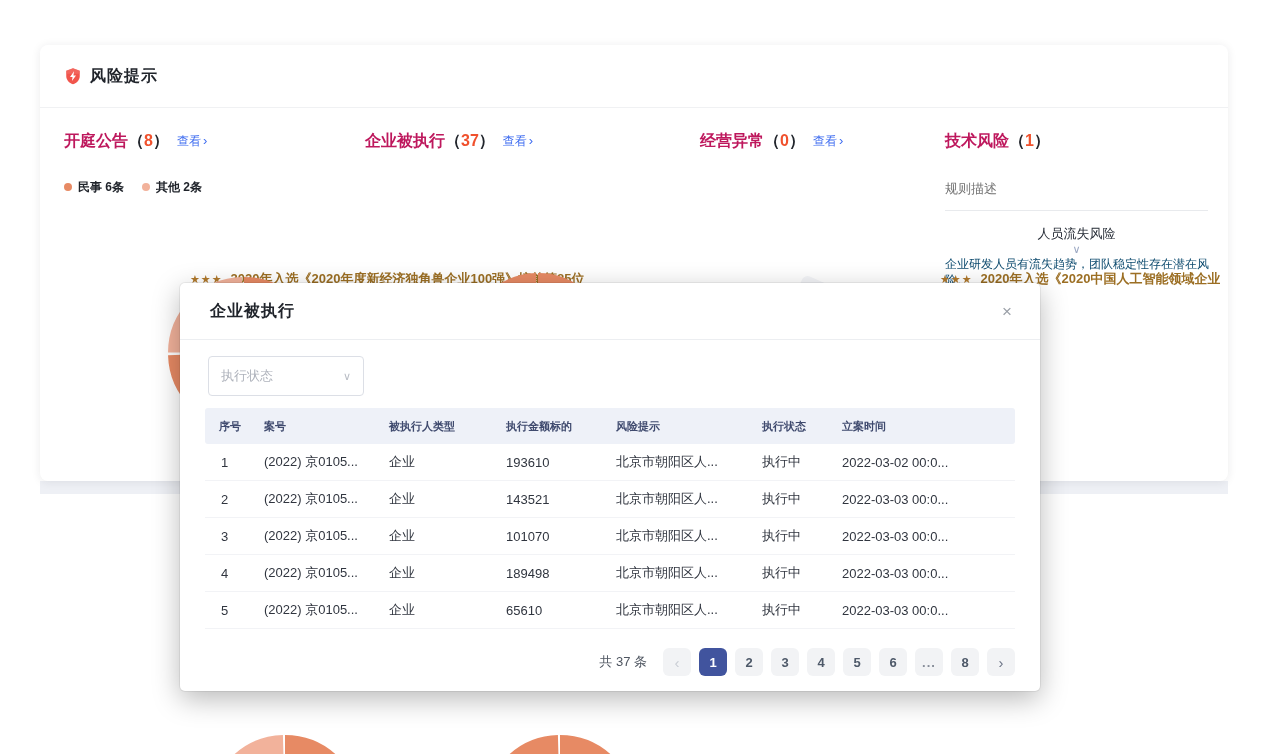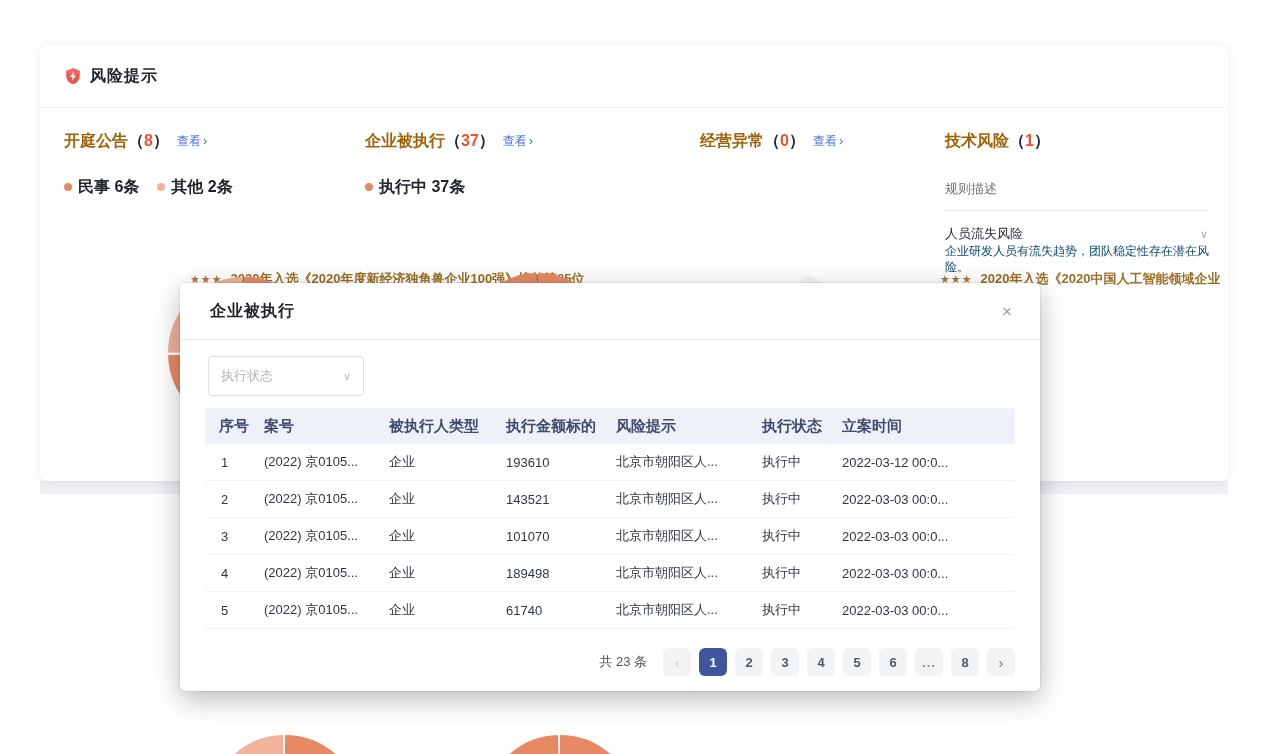--- a/index.html
+++ b/index.html
@@ -18,36 +18,36 @@
     border-bottom:1px solid #F0F1F3; display:flex; align-items:center; padding-left:24px; }
   .shield { width:18px; height:20px; margin-right:8px; flex:0 0 auto; }
   .card-title { font-size:16px; font-weight:bold; color:#20242B; letter-spacing:1px; }
 
   .section { position:absolute; top:80px; }
   .sec-1 { left:24px; width:290px; }
   .sec-2 { left:325px; width:320px; }
   .sec-3 { left:660px; width:230px; }
   .sec-4 { left:905px; width:270px; }
   .sec-title-row { display:flex; align-items:center; height:24px; margin-top:4px; }
-  .sec-title { font-size:16px; font-weight:bold; color:#a16207; }
+  .sec-title { font-size:16px; font-weight:bold; color:#be185d; }
   .paren { font-size:16px; font-weight:bold; color:#20242B; }
   .sec-count { font-size:16px; font-weight:bold; color:#F0512D; }
   .view-link { font-size:12px; color:#3D6BF0; margin-left:8px; cursor:pointer; }
   .view-arrow { font-size:13px; margin-left:2px; }
 
   .legend-row { display:flex; gap:18px; margin-top:26px; height:16px; align-items:center; }
   .legend-item { display:flex; align-items:center; gap:6px; }
   .legend-dot { width:8px; height:8px; border-radius:50%; display:inline-block; }
-  .legend-label { font-size:16px; font-weight:bold; color:#20242B; }
+  .legend-label { font-size:12px; font-weight:bold; color:#20242B; }
 
   
   .rule-desc { margin-top:27px; font-size:13px; color:#737373; }
   .rule-divider { margin-top:12px; border-bottom:1px solid #E8EAED; width:263px; }
   .risk-row { margin-top:14px; width:263px; display:flex; justify-content:space-between;
-    align-items:center; cursor:pointer; }
+    align-items:center; cursor:pointer;flex-direction:column; }
   .risk-name { font-size:13px; color:#252B35; }
   .risk-chevron { font-size:11px; color:#9AA7C2; }
   .risk-desc { width:272px; font-size:12px; color:#0c4a6e; line-height:16px; }
 
   
   .donut { position:absolute; z-index:1; }
   #donut-1 { left:128px; top:232px; width:152px; height:152px; }
   #donut-2 { left:426px; top:228px; width:144px; height:144px; }
   #donut-3 { left:209px; top:735px; width:152px; height:152px; }
   #donut-4 { left:484px; top:735px; width:152px; height:152px; }
@@ -81,21 +81,21 @@
 
   .filter-select { position:absolute; left:28px; top:73px; width:156px; height:40px;
     border:1px solid #DCDFE6; border-radius:4px; display:flex; align-items:center;
     justify-content:space-between; padding:0 12px; cursor:pointer; background:#fff; }
   .filter-placeholder { font-size:13px; color:#AEB2BB; }
   .filter-chevron { font-size:11px; color:#B9BDC5; }
 
   .m-table { position:absolute; left:25px; top:125px; width:810px; }
   .thead, .tr { display:grid; grid-template-columns:55px 125px 117px 110px 146px 80px 1fr; }
   .thead { background:#EEF1F8; height:36px; border-radius:3px; align-items:center; }
-  .th { font-size:15px; font-weight:bold; color:#3F4A6E; padding-left:4px; }
+  .th { font-size:11px; font-weight:bold; color:#3F4A6E; padding-left:4px; }
   .th.c0 { padding-left:14px; }
   .tr { height:37px; align-items:center; border-bottom:1px solid #F2F3F6; }
   .td { font-size:13px; color:#30353F; padding-left:4px; white-space:nowrap; overflow:hidden; }
   .td.c0 { padding-left:16px; }
 
   .pager { position:absolute; right:25px; top:365px; height:28px; display:flex;
     align-items:center; gap:8px; }
   .pager-total { font-size:13px; color:#4E5560; margin-right:8px; }
   .pbtn { min-width:28px; height:28px; border:none; border-radius:6px; background:#F2F3F5;
     color:#4E5969; font-size:13px; font-weight:bold; cursor:pointer;
@@ -152,26 +152,20 @@
     </div>
 
     <div class="section sec-2">
       <div class="sec-title-row">
         <span class="sec-title">企业被执行</span>
         <span class="paren">（</span>
         <span class="sec-count">37</span>
         <span class="paren">）</span>
         <span class="view-link"><span>查看</span><span class="view-arrow">›</span></span>
       </div>
-      <div class="legend-row">
-          <span class="legend-item">
-            <span class="legend-dot" style="background: rgb(231, 138, 100);"></span>
-            <span class="legend-label">执行中 37条</span>
-          </span>
-        </div>
     </div>
 
     <div class="section sec-3">
       <div class="sec-title-row">
         <span class="sec-title">经营异常</span>
         <span class="paren">（</span>
         <span class="sec-count">0</span>
         <span class="paren">）</span>
         <span class="view-link"><span>查看</span><span class="view-arrow">›</span></span>
       </div>
@@ -238,21 +232,21 @@
           <div class="th c6">立案时间</div>
         </div>
       <div id="table-body">
           <div class="tr">
             <div class="td c0">1</div>
             <div class="td c1">(2022) 京0105...</div>
             <div class="td c2">企业</div>
             <div class="td c3">193610</div>
             <div class="td c4">北京市朝阳区人...</div>
             <div class="td c5">执行中</div>
-            <div class="td c6">2022-03-12 00:0...</div>
+            <div class="td c6">2022-03-02 00:0...</div>
           </div>
           <div class="tr">
             <div class="td c0">2</div>
             <div class="td c1">(2022) 京0105...</div>
             <div class="td c2">企业</div>
             <div class="td c3">143521</div>
             <div class="td c4">北京市朝阳区人...</div>
             <div class="td c5">执行中</div>
             <div class="td c6">2022-03-03 00:0...</div>
           </div>
@@ -271,30 +265,30 @@
             <div class="td c2">企业</div>
             <div class="td c3">189498</div>
             <div class="td c4">北京市朝阳区人...</div>
             <div class="td c5">执行中</div>
             <div class="td c6">2022-03-03 00:0...</div>
           </div>
           <div class="tr">
             <div class="td c0">5</div>
             <div class="td c1">(2022) 京0105...</div>
             <div class="td c2">企业</div>
-            <div class="td c3">61740</div>
+            <div class="td c3">65610</div>
             <div class="td c4">北京市朝阳区人...</div>
             <div class="td c5">执行中</div>
             <div class="td c6">2022-03-03 00:0...</div>
           </div>
         </div>
     </div>
 
     <div class="pager">
-      <span class="pager-total">共 23 条</span>
+      <span class="pager-total">共 37 条</span>
       <span id="pager-pages" style="display:flex;gap:8px;align-items:center;">
           <button class="pbtn nav disabled">‹</button>
           <button class="pbtn active">1</button>
           <button class="pbtn ">2</button>
           <button class="pbtn ">3</button>
           <button class="pbtn ">4</button>
           <button class="pbtn ">5</button>
           <button class="pbtn ">6</button>
           <button class="pbtn dots">...</button>
           <button class="pbtn ">8</button>

